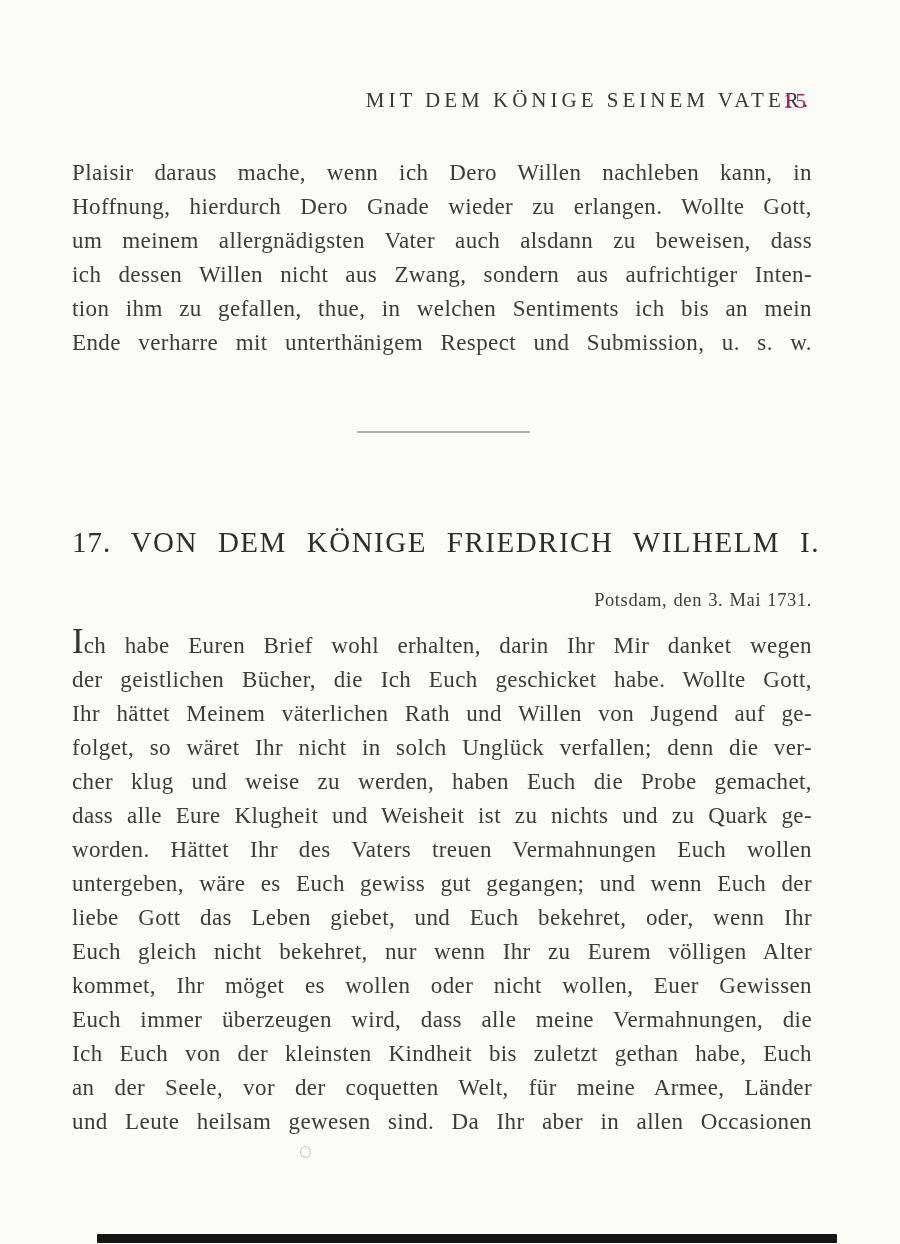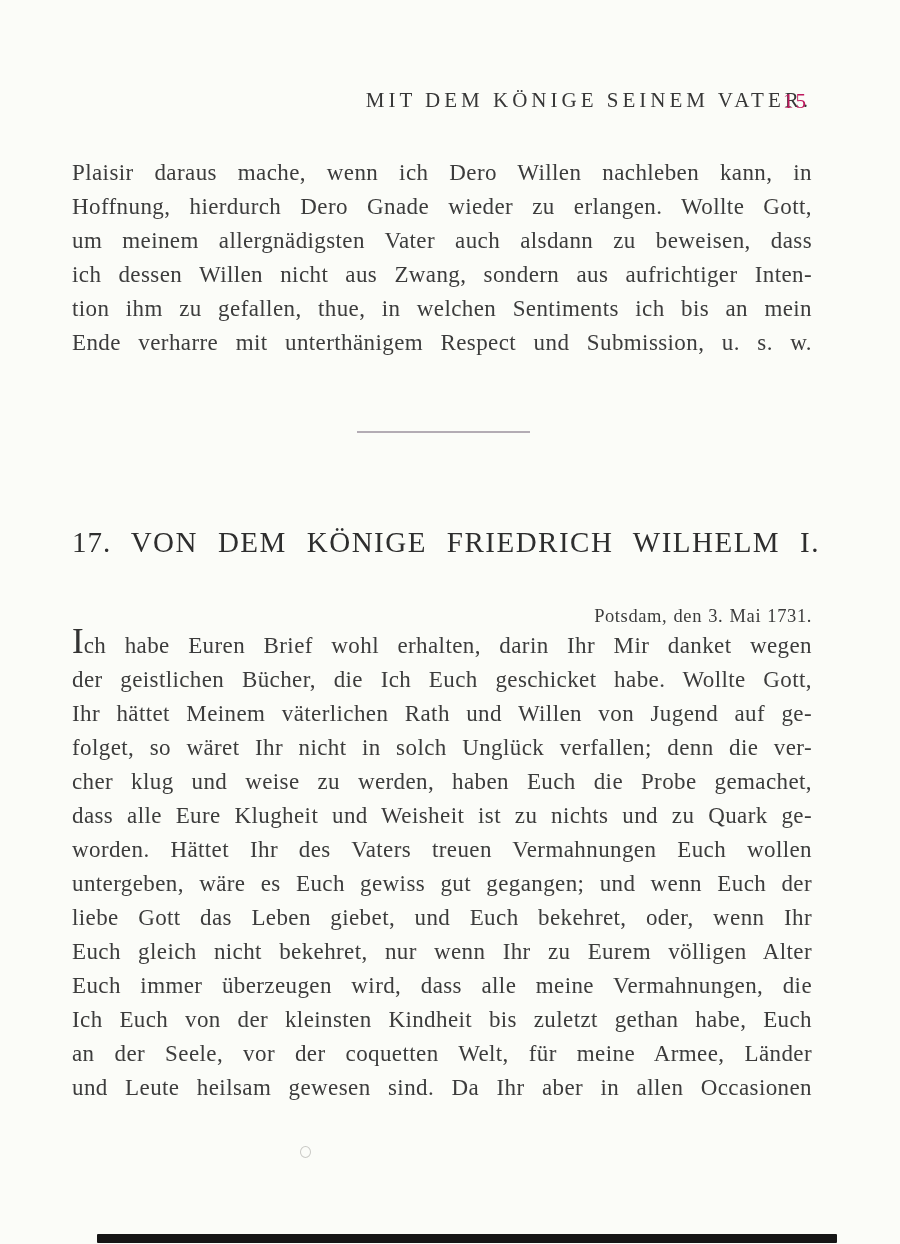--- a/index.html
+++ b/index.html
@@ -54,21 +54,21 @@
   .letter-heading{
     position:absolute;top:524px;left:72px;width:748px;height:36px;
     font-size:29px;line-height:36px;color:#2e2e2e;
     letter-spacing:1.5px;
     text-align:justify;text-align-last:justify;
     white-space:nowrap;
   }
   .letter-heading .num{letter-spacing:1px;margin-top:28px;}
 
   .dateline{
-    position:absolute;top:604px;left:72px;width:740px;height:24px;
+    position:absolute;top:588px;left:72px;width:740px;height:24px;
     font-size:18.5px;line-height:24px;color:#3c3c3c;
     text-align:right;letter-spacing:0.6px;word-spacing:1px;
   }
 
   
   .scan-speck{
     position:absolute;top:1146px;left:300px;width:9px;height:10px;
     border:1px solid #c9c9c5;border-radius:50%;
     background:transparent;
   }
@@ -107,20 +107,21 @@
     <div>
         <div class="tline">der geistlichen Bücher, die Ich Euch geschicket habe. Wollte Gott,</div>
         <div class="tline">Ihr hättet Meinem väterlichen Rath und Willen von Jugend auf ge-</div>
         <div class="tline">folget, so wäret Ihr nicht in solch Unglück verfallen; denn die ver-</div>
         <div class="tline">cher klug und weise zu werden, haben Euch die Probe gemachet,</div>
         <div class="tline">dass alle Eure Klugheit und Weisheit ist zu nichts und zu Quark ge-</div>
         <div class="tline">worden. Hättet Ihr des Vaters treuen Vermahnungen Euch wollen</div>
         <div class="tline">untergeben, wäre es Euch gewiss gut gegangen; und wenn Euch der</div>
         <div class="tline">liebe Gott das Leben giebet, und Euch bekehret, oder, wenn Ihr</div>
         <div class="tline">Euch gleich nicht bekehret, nur wenn Ihr zu Eurem völligen Alter</div>
+        <div class="tline">kommet, Ihr möget es wollen oder nicht wollen, Euer Gewissen</div>
         <div class="tline">Euch immer überzeugen wird, dass alle meine Vermahnungen, die</div>
         <div class="tline">Ich Euch von der kleinsten Kindheit bis zuletzt gethan habe, Euch</div>
         <div class="tline">an der Seele, vor der coquetten Welt, für meine Armee, Länder</div>
         <div class="tline">und Leute heilsam gewesen sind. Da Ihr aber in allen Occasionen</div>
       </div>
   </div>
 
   <div class="scan-speck"></div>
   <div class="scan-bar"></div>
 

